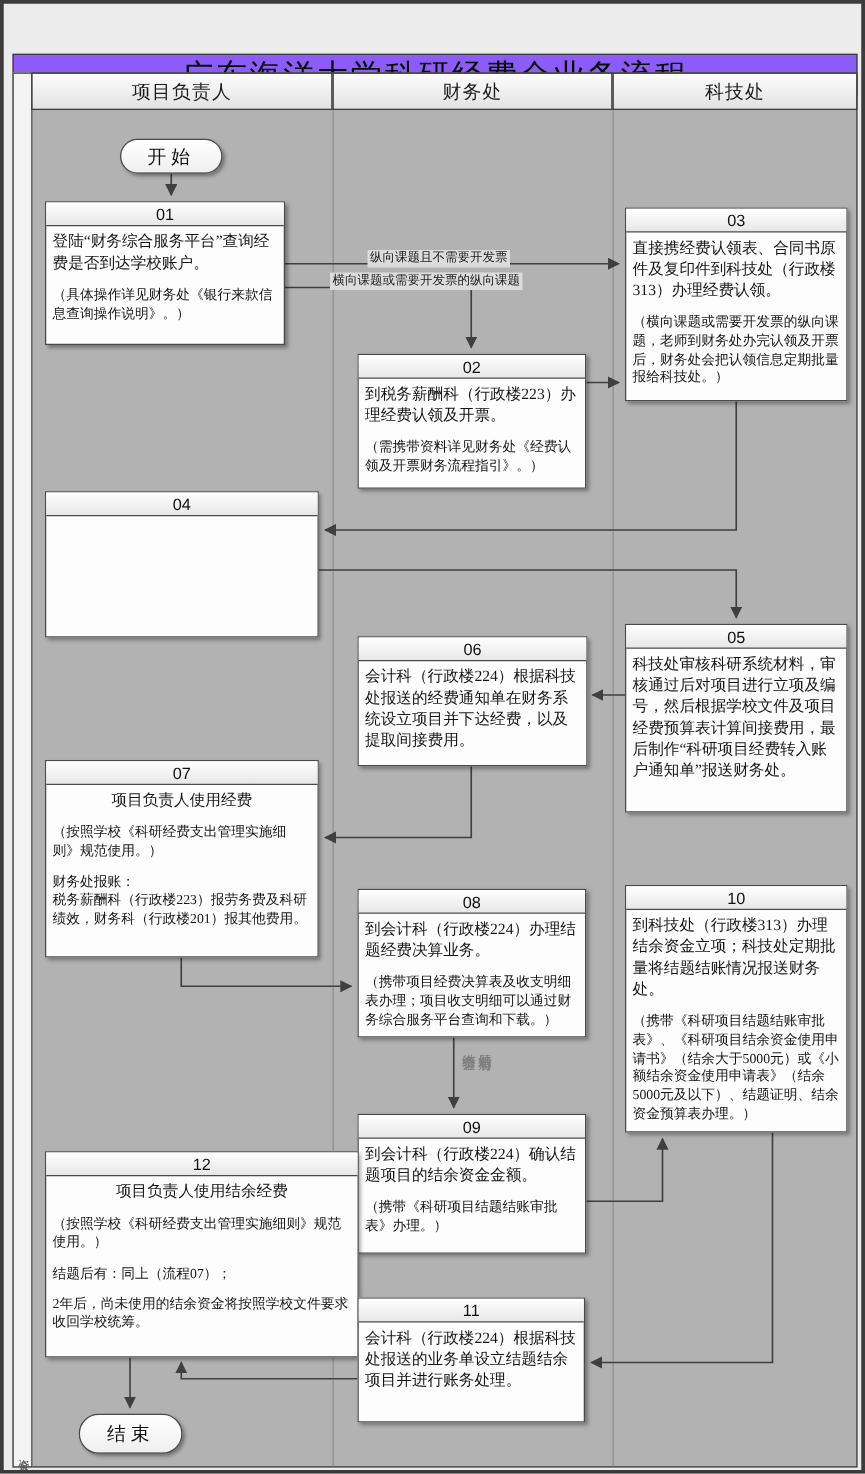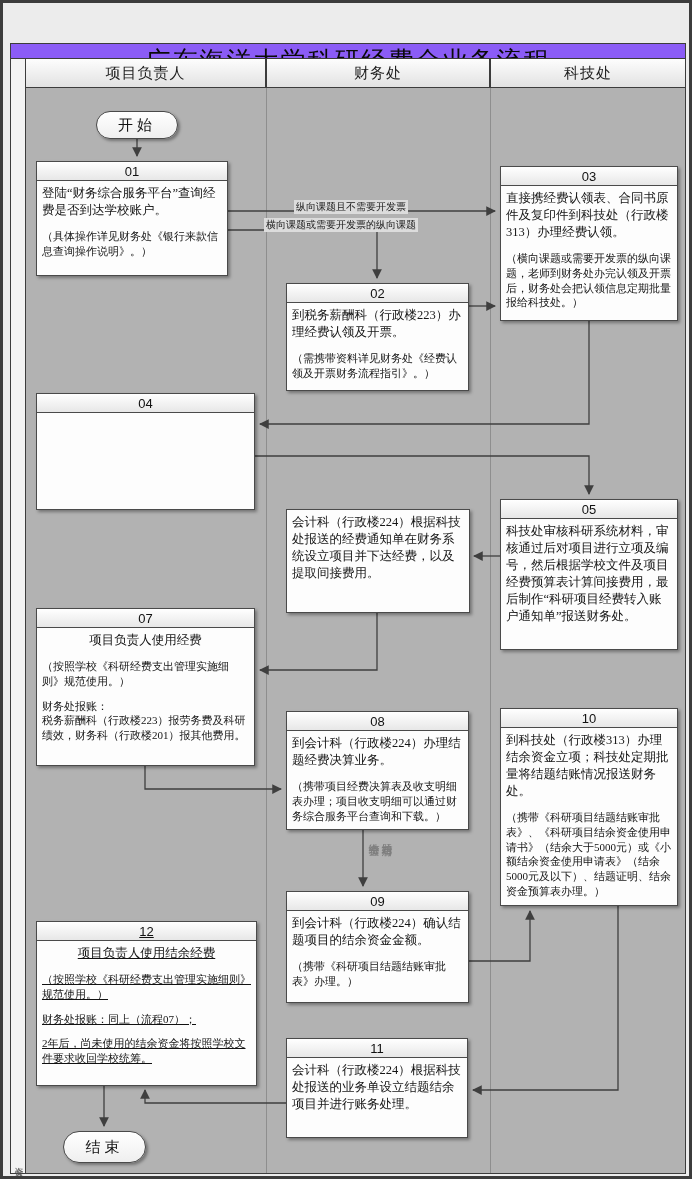--- a/index.html
+++ b/index.html
@@ -150,20 +150,21 @@
   </div>
 
   <div class="box" style="left:497px;top:496px;width:178px;height:151px;">
     <div class="box-head">05</div>
     <div class="box-body">
       <div class="para">科技处审核科研系统材料，审核通过后对项目进行立项及编号，然后根据学校文件及项目经费预算表计算间接费用，最后制作“科研项目经费转入账户通知单”报送财务处。</div>
     </div>
   </div>
 
   <div class="box" style="left:283px;top:506px;width:184px;height:104px;">
+    <div class="box-head">06</div>
     <div class="box-body">
       <div class="para">会计科（行政楼224）根据科技处报送的经费通知单在财务系统设立项目并下达经费，以及提取间接费用。</div>
     </div>
   </div>
 
   <div class="box" style="left:33px;top:605px;width:219px;height:158px;">
     <div class="box-head">07</div>
     <div class="box-body">
       <div class="para-center">项目负责人使用经费</div>
       <div class="para note gap">（按照学校《科研经费支出管理实施细则》规范使用。）</div>
@@ -189,26 +190,26 @@
   </div>
 
   <div class="box" style="left:283px;top:888px;width:183px;height:112px;">
     <div class="box-head">09</div>
     <div class="box-body">
       <div class="para">到会计科（行政楼224）确认结题项目的结余资金金额。</div>
       <div class="para note gap">（携带《科研项目结题结账审批表》办理。）</div>
     </div>
   </div>
 
-  <div class="box" style="left:33px;top:918px;width:221px;height:165px;text-decoration:underline;">
+  <div class="box" style="left:33px;top:918px;width:251px;height:165px;">
     <div class="box-head">12</div>
     <div class="box-body">
       <div class="para-center">项目负责人使用结余经费</div>
       <div class="para note gap">（按照学校《科研经费支出管理实施细则》规范使用。）</div>
-      <div class="para note gap">财务处报账：同上（流程07）；</div>
+      <div class="para note gap">结题后有：同上（流程07）；</div>
       <div class="para note gap">2年后，尚未使用的结余资金将按照学校文件要求收回学校统筹。</div>
     </div>
   </div>
 
   <div class="box" style="left:283px;top:1035px;width:182px;height:100px;">
     <div class="box-head">11</div>
     <div class="box-body">
       <div class="para">会计科（行政楼224）根据科技处报送的业务单设立结题结余项目并进行账务处理。</div>
     </div>
   </div>

